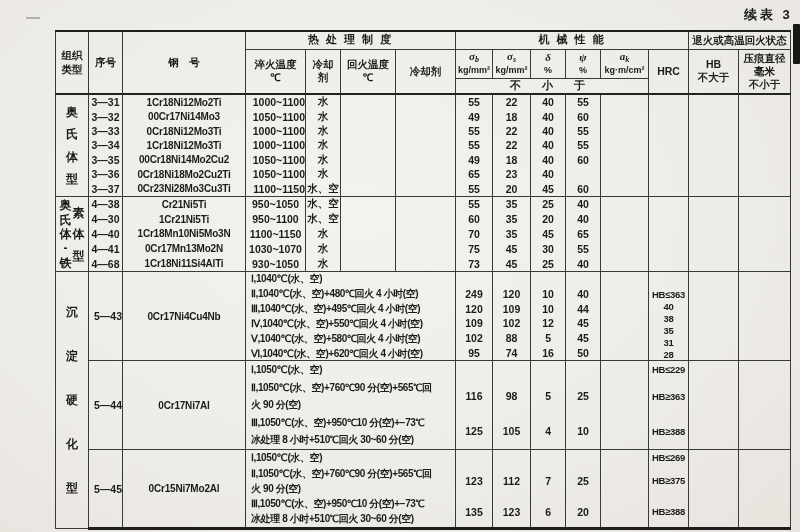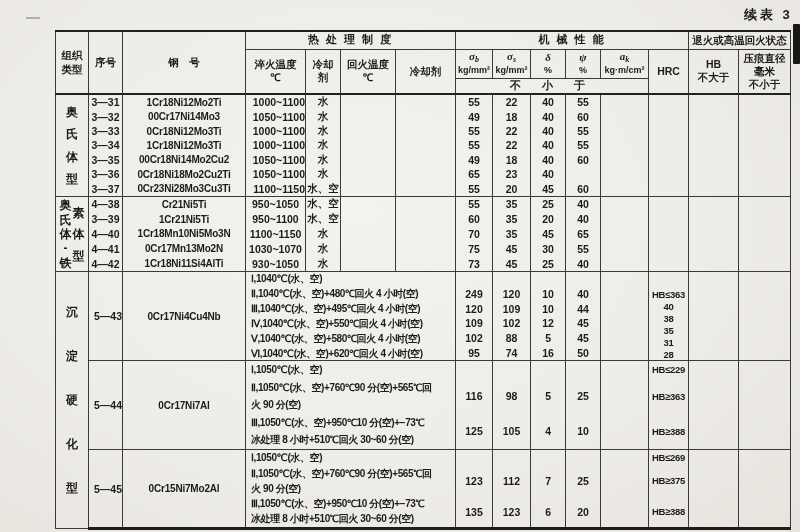--- a/index.html
+++ b/index.html
@@ -311,24 +311,24 @@
               <div class="vcol">
                 <div class="vchar">素</div>
                 <div class="vchar">体</div>
                 <div class="vchar">型</div>
               </div>
             </div>
           </td>
           <td>
             <div class="stack" style="height: 74px;">
               <div class="line">4—38</div>
-              <div class="line">3—39</div>
+              <div class="line">4—30</div>
               <div class="line">4—40</div>
               <div class="line">4—41</div>
-              <div class="line">4—42</div>
+              <div class="line">4—68</div>
             </div>
           </td>
           <td>
             <div class="stack" style="height: 74px;">
               <div class="line steel">Cr21Ni5Ti</div>
               <div class="line steel">1Cr21Ni5Ti</div>
               <div class="line steel">1Cr18Mn10Ni5Mo3N</div>
               <div class="line steel">0Cr17Mn13Mo2N</div>
               <div class="line steel">1Cr18Ni11Si4AlTi</div>
             </div>

